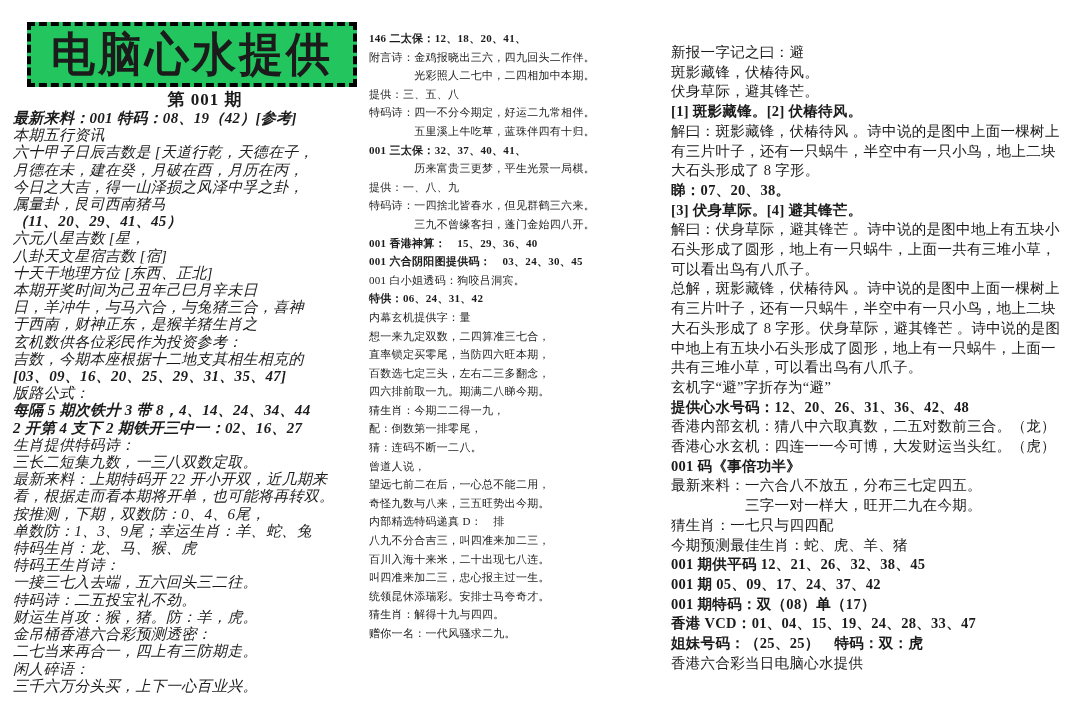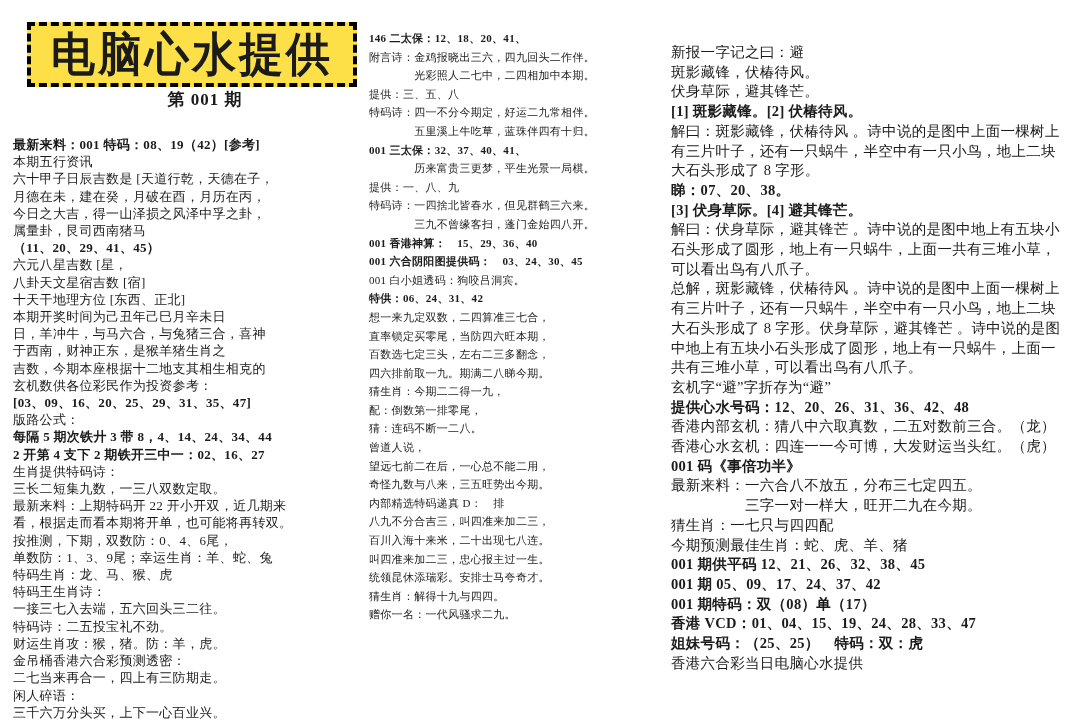--- a/index.html
+++ b/index.html
@@ -18,21 +18,21 @@
   .masthead {
     position: absolute;
     left: 27px;
     top: 22px;
     width: 322px;
     height: 57px;
     border: 4px dashed #000;
     display: flex;
     align-items: center;
     justify-content: center;
-    background: #fde047;
+    background: #22c55e;
   }
   .masthead-title {
     font-size: 44px;
     font-weight: bold;
     letter-spacing: 3px;
     white-space: nowrap;
     transform: scaleY(1.05);
   }
   .issue {
     position: absolute;
@@ -49,24 +49,25 @@
   }
   .col .line {
     white-space: pre;
     letter-spacing: 0.3px;
   }
   .col .line.bold {
     font-weight: bold;
   }
   .col1 {
     left: 13px;
-    top: 136px;
+    top: 110px;
     width: 345px;
-    font-size: 13px;
+    font-size: 15px;
     line-height: 17.2px;
+    font-style: italic;
   }
   .col2 {
     left: 369px;
     top: 29px;
     width: 300px;
     font-size: 11px;
     line-height: 18.6px;
   }
   .col3 {
     left: 671px;
@@ -92,22 +93,22 @@
     <div class="line">月德在未，建在癸，月破在酉，月历在丙，</div>
     <div class="line">今日之大吉，得一山泽损之风泽中孚之卦，</div>
     <div class="line">属量卦，艮司西南猪马</div>
     <div class="line bold">（11、20、29、41、45）</div>
     <div class="line">六元八星吉数 [星，</div>
     <div class="line">八卦天文星宿吉数 [宿]</div>
     <div class="line">十天干地理方位 [东西、正北]</div>
     <div class="line">本期开奖时间为己丑年己巳月辛未日</div>
     <div class="line">日，羊冲牛，与马六合，与兔猪三合，喜神</div>
     <div class="line">于西南，财神正东，是猴羊猪生肖之</div>
+    <div class="line">玄机数供各位彩民作为投资参考：</div>
     <div class="line">吉数，今期本座根据十二地支其相生相克的</div>
-    <div class="line">玄机数供各位彩民作为投资参考：</div>
     <div class="line bold">[03、09、16、20、25、29、31、35、47]</div>
     <div class="line">版路公式：</div>
     <div class="line bold">每隔 5 期次铁廾 3 带 8，4、14、24、34、44</div>
     <div class="line bold">2 开第 4 支下 2 期铁开三中一：02、16、27</div>
     <div class="line">生肖提供特码诗：</div>
     <div class="line">三长二短集九数，一三八双数定取。</div>
     <div class="line">最新来料：上期特码开 22 开小开双，近几期来</div>
     <div class="line">看，根据走而看本期将开单，也可能将再转双。</div>
     <div class="line">按推测，下期，双数防：0、4、6尾，</div>
     <div class="line">单数防：1、3、9尾；幸运生肖：羊、蛇、兔</div>
@@ -131,20 +132,21 @@
     <div class="line">　　　　五里溪上牛吃草，蓝珠伴四有十归。</div>
     <div class="line bold">001 三太保：32、37、40、41、</div>
     <div class="line">　　　　历来富贵三更梦，平生光景一局棋。</div>
     <div class="line">提供：一、八、九</div>
     <div class="line">特码诗：一四捨北皆春水，但见群鹤三六来。</div>
     <div class="line">　　　　三九不曾缘客扫，蓬门金始四八开。</div>
     <div class="line bold">001 香港神算：　15、29、36、40</div>
     <div class="line bold">001 六合阴阳图提供码：　03、24、30、45</div>
     <div class="line">001 白小姐透码：狗咬吕洞宾。</div>
     <div class="line bold">特供：06、24、31、42</div>
+    <div class="line">内幕玄机提供字：量</div>
     <div class="line">想一来九定双数，二四算准三七合，</div>
     <div class="line">直率锁定买零尾，当防四六旺本期，</div>
     <div class="line">百数选七定三头，左右二三多翻念，</div>
     <div class="line">四六排前取一九。期满二八睇今期。</div>
     <div class="line">猜生肖：今期二二得一九，</div>
     <div class="line">配：倒数第一排零尾，</div>
     <div class="line">猜：连码不断一二八。</div>
     <div class="line">曾道人说，</div>
     <div class="line">望远七前二在后，一心总不能二用，</div>
     <div class="line">奇怪九数与八来，三五旺势出今期。</div>

